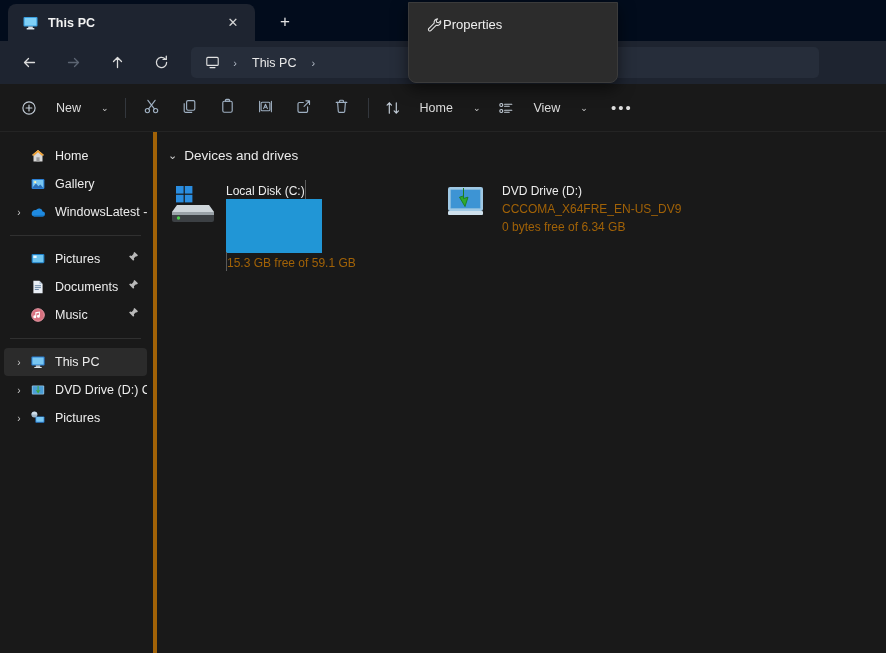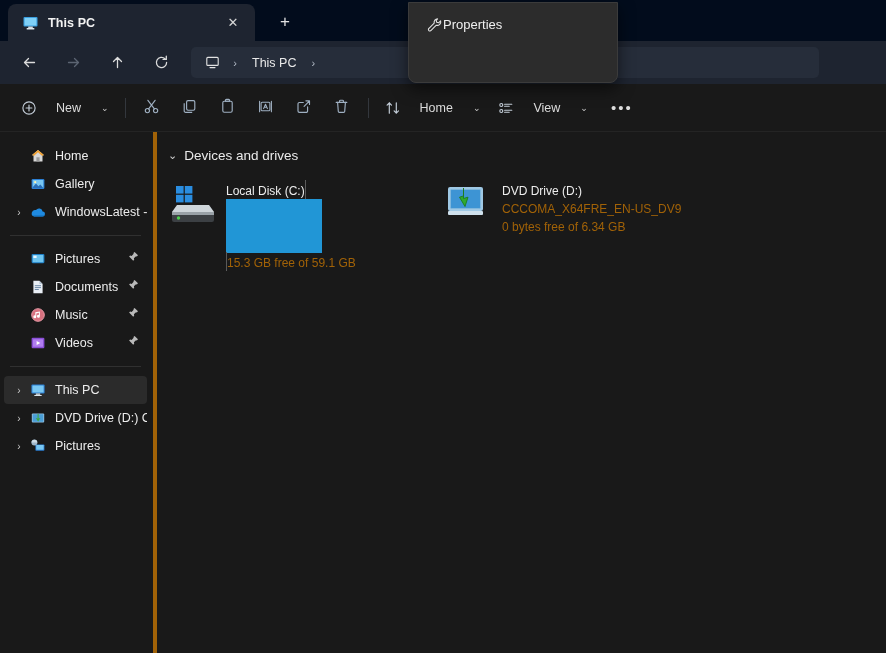--- a/index.html
+++ b/index.html
@@ -392,35 +392,20 @@
           </svg>
         </span>
         <span class="lbl">Music</span>
         <span class="pin">
           <svg width="11" height="11" viewBox="0 0 11 11" fill="#b9b9b9">
               <path d="M6.6.9 10 4.3 8.8 5.5 8 5.2 5.9 7.3l.3 1.5-1 1L1.1 5.6l1-1 1.5.3L5.7 2.8 5.4 2z"></path>
             </svg>
         </span>
       </div>
 
-      <div class="navitem">
-        <span class="ico">
-          <svg width="16" height="16" viewBox="0 0 16 16">
-            <rect x="1.6" y="2.8" width="12.8" height="10.4" rx="1.2" fill="#8b4fd8"></rect>
-            <rect x="3" y="4.2" width="10" height="7.6" rx=".5" fill="#b07df0"></rect>
-            <path d="M6.6 5.9 10.3 8l-3.7 2.1z" fill="#fff"></path>
-          </svg>
-        </span>
-        <span class="lbl">Videos</span>
-        <span class="pin">
-          <svg width="11" height="11" viewBox="0 0 11 11" fill="#b9b9b9">
-              <path d="M6.6.9 10 4.3 8.8 5.5 8 5.2 5.9 7.3l.3 1.5-1 1L1.1 5.6l1-1 1.5.3L5.7 2.8 5.4 2z"></path>
-            </svg>
-        </span>
-      </div>
 
     </div>
 
     <div class="nav-sep"></div>
 
     <div>
       <div class="navitem sel">
         <span class="expander">›</span>
         <span class="ico">
           <svg width="16" height="16" viewBox="0 0 16 16">

